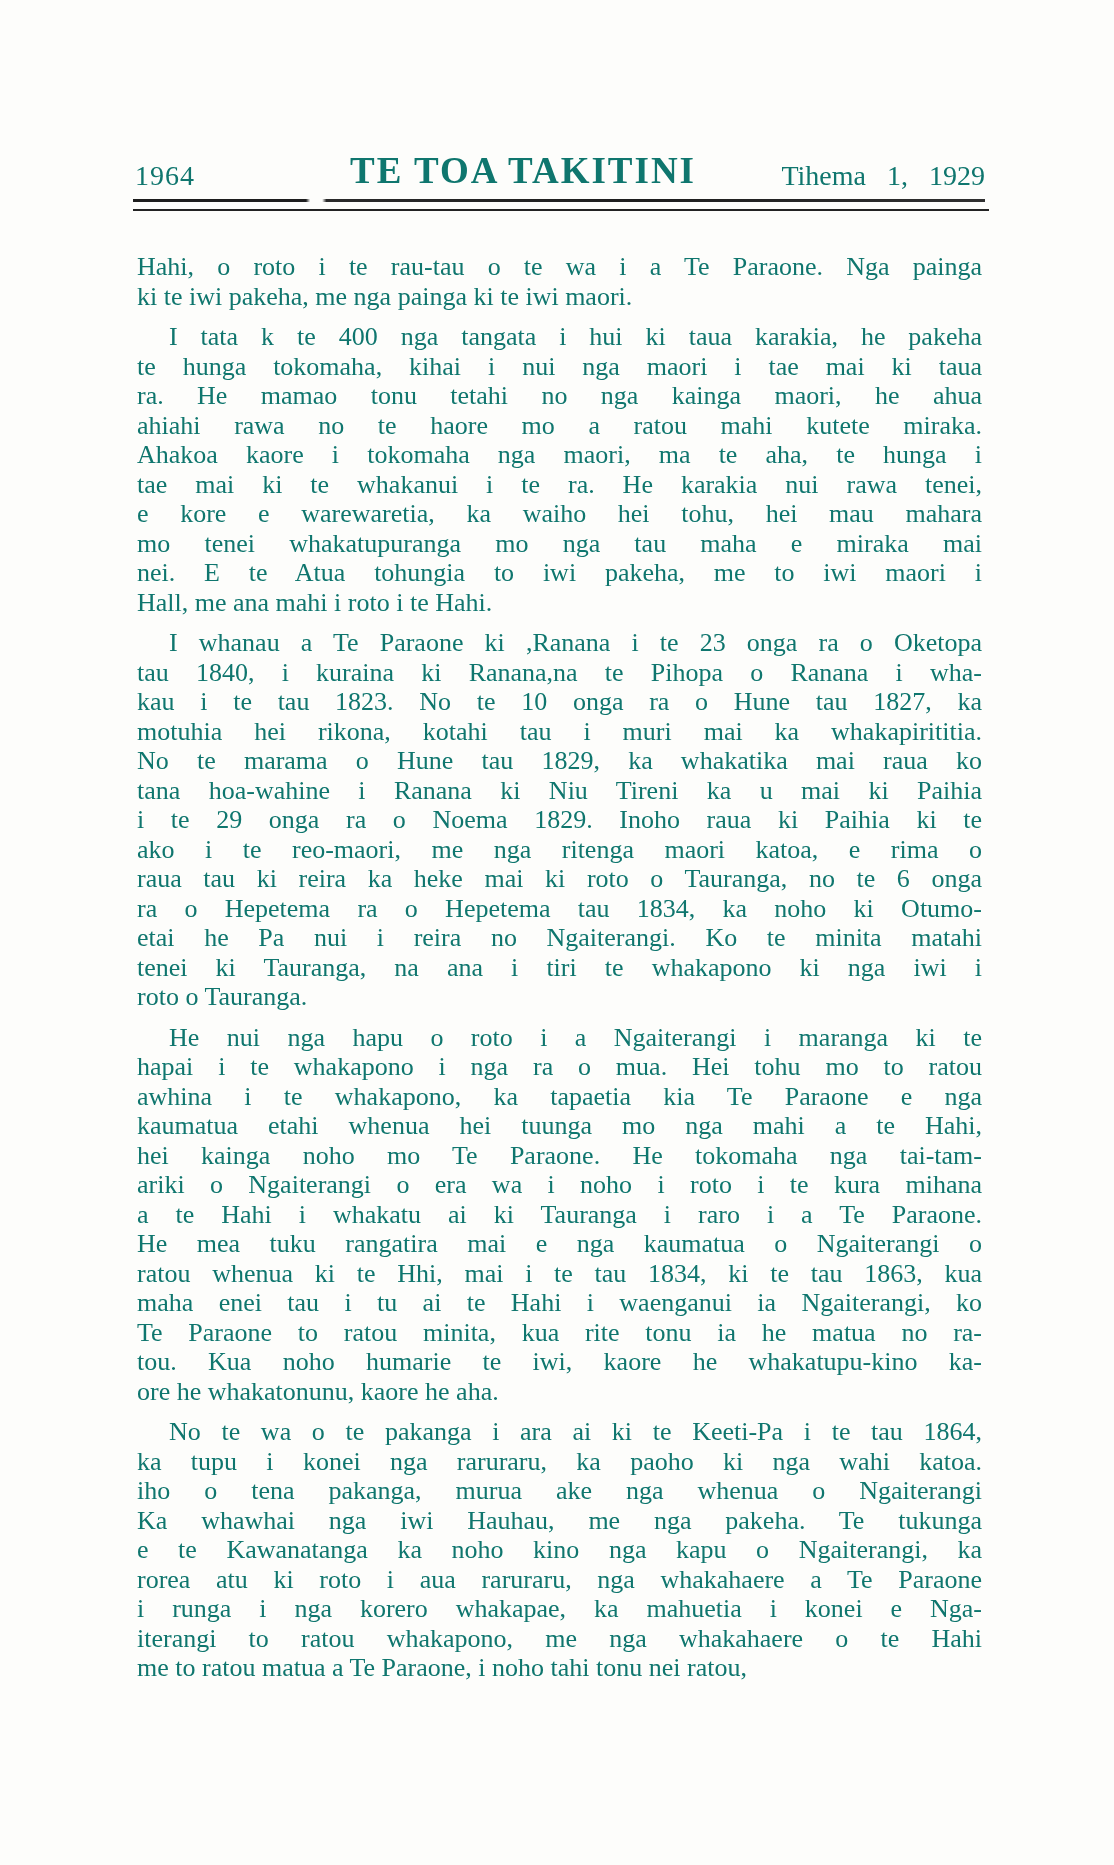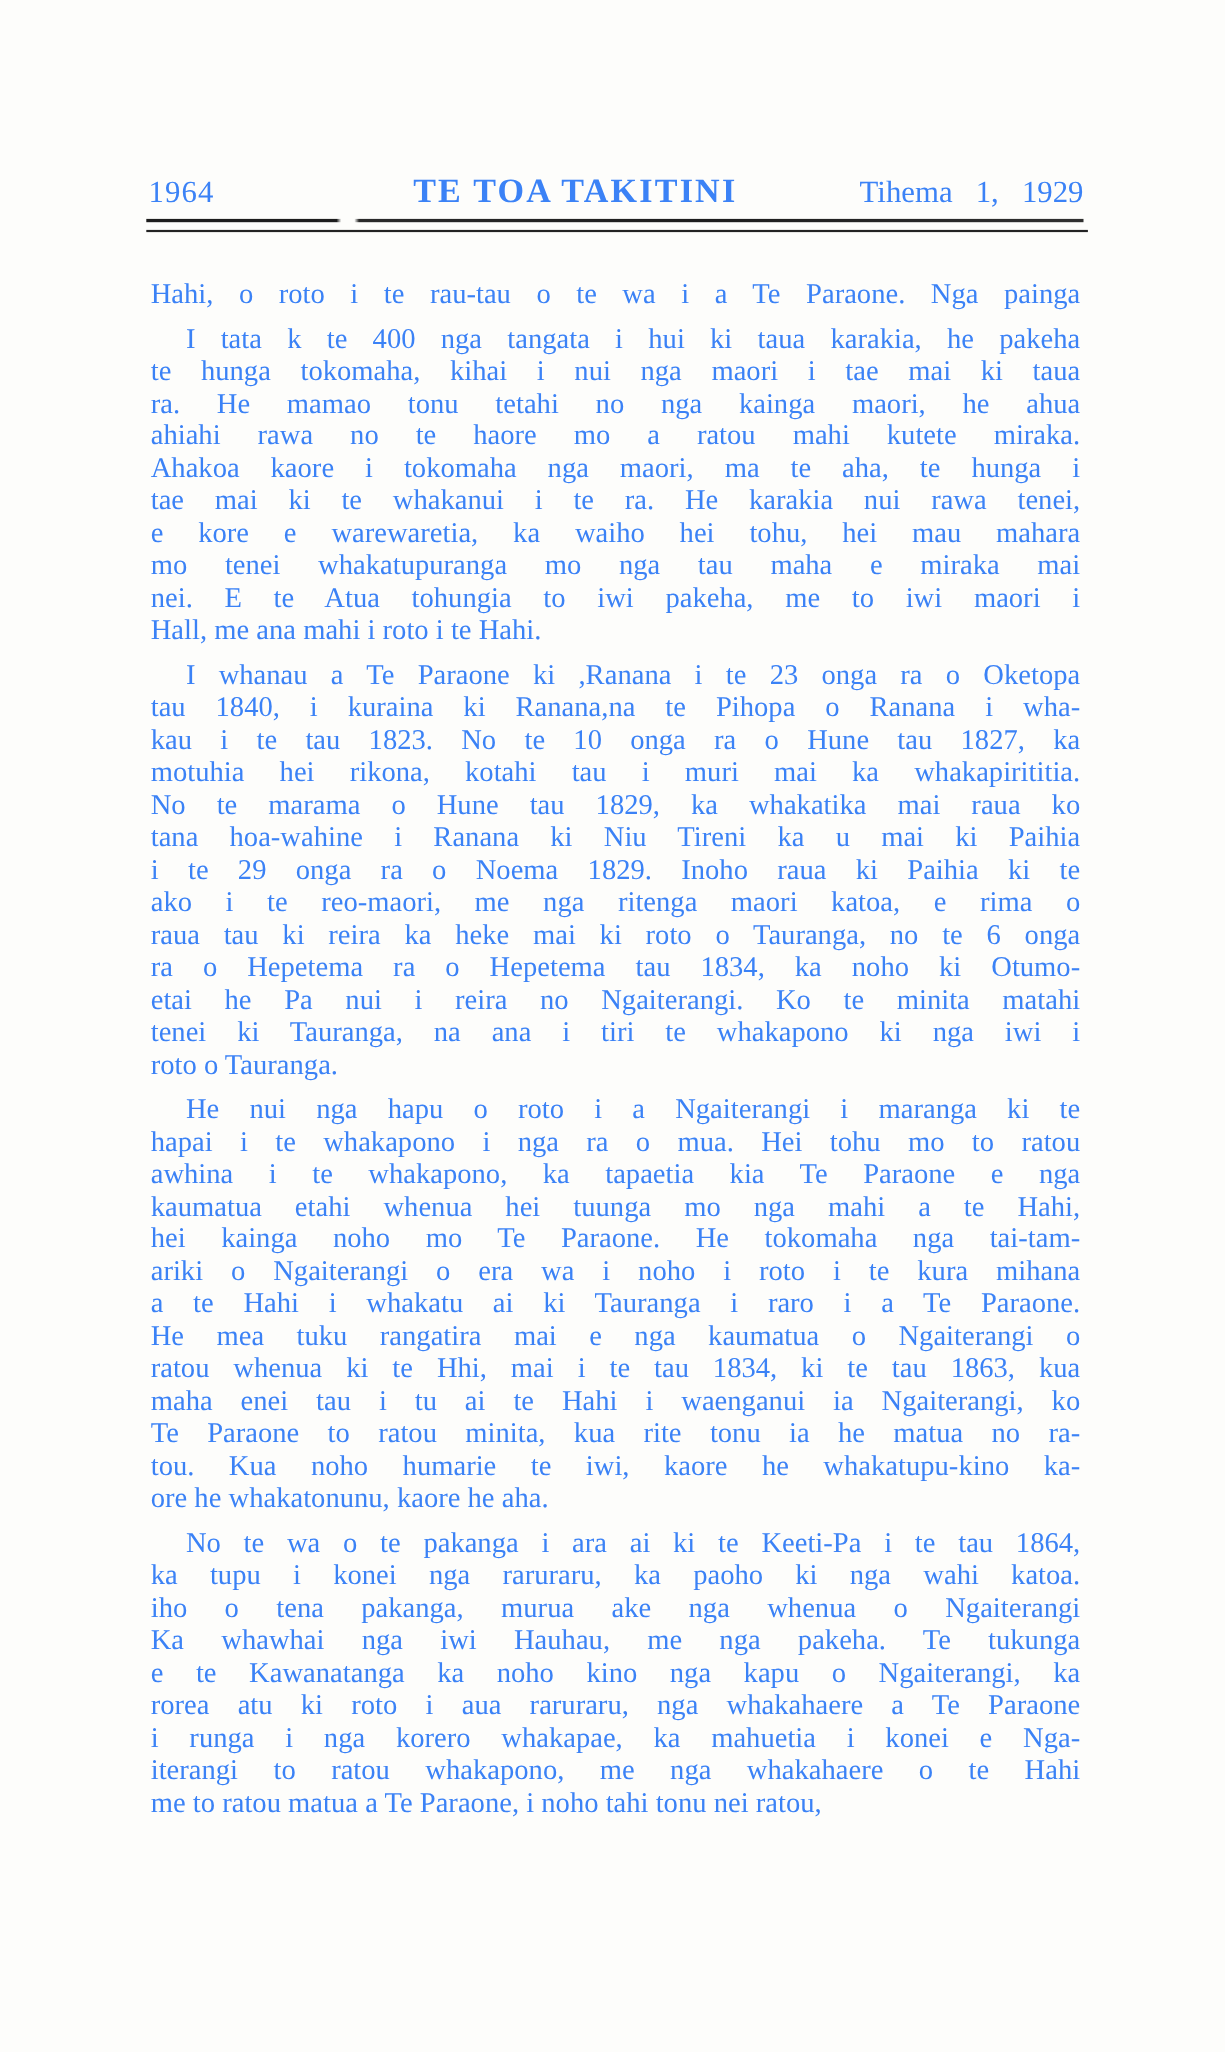--- a/index.html
+++ b/index.html
@@ -7,21 +7,21 @@
     padding: 0;
     background: #e8e8e8;
   }
   .page {
     position: relative;
     width: 1114px;
     height: 1865px;
     margin: 0 auto;
     background: #fdfdfb;
     font-family: "Liberation Serif", "DejaVu Serif", serif;
-    color: #3b82f6;
+    color: #0f766e;
     overflow: hidden;
   }
   .masthead {
     position: absolute;
     left: 135px;
     top: 150px;
     width: 850px;
     height: 42px;
   }
   .page-number {
@@ -30,21 +30,21 @@
     bottom: 0;
     font-size: 28px;
     letter-spacing: 1px;
   }
   .journal-title {
     position: absolute;
     left: 50%;
     bottom: 0;
     transform: translateX(-50%);
     margin-left: -37px;
-    font-size: 31px;
+    font-size: 37px;
     font-weight: bold;
     letter-spacing: 2px;
     white-space: nowrap;
   }
   .issue-date {
     position: absolute;
     right: 0;
     bottom: 0;
     font-size: 28px;
     word-spacing: 14px;
@@ -99,20 +99,21 @@
     <span class="journal-title">TE TOA TAKITINI</span>
     <span class="issue-date">Tihema 1, 1929</span>
   </div>
 
   <div class="rule-top"></div>
   <div class="rule-bottom"></div>
 
   <main class="doc-body">
       <div class="para">
         <div class="line">Hahi, o roto i te rau-tau o te wa i a Te Paraone. Nga painga</div>
+        <div class="line para-end">ki te iwi pakeha, me nga painga ki te iwi maori.</div>
       </div>
       <div class="para indent">
         <div class="line">I tata k te 400 nga tangata i hui ki taua karakia, he pakeha</div>
         <div class="line">te hunga tokomaha, kihai i nui nga maori i tae mai ki taua</div>
         <div class="line">ra. He mamao tonu tetahi no nga kainga maori, he ahua</div>
         <div class="line">ahiahi rawa no te haore mo a ratou mahi kutete miraka.</div>
         <div class="line">Ahakoa kaore i tokomaha nga maori, ma te aha, te hunga i</div>
         <div class="line">tae mai ki te whakanui i te ra. He karakia nui rawa tenei,</div>
         <div class="line">e kore e warewaretia, ka waiho hei tohu, hei mau mahara</div>
         <div class="line">mo tenei whakatupuranga mo nga tau maha e miraka mai</div>

